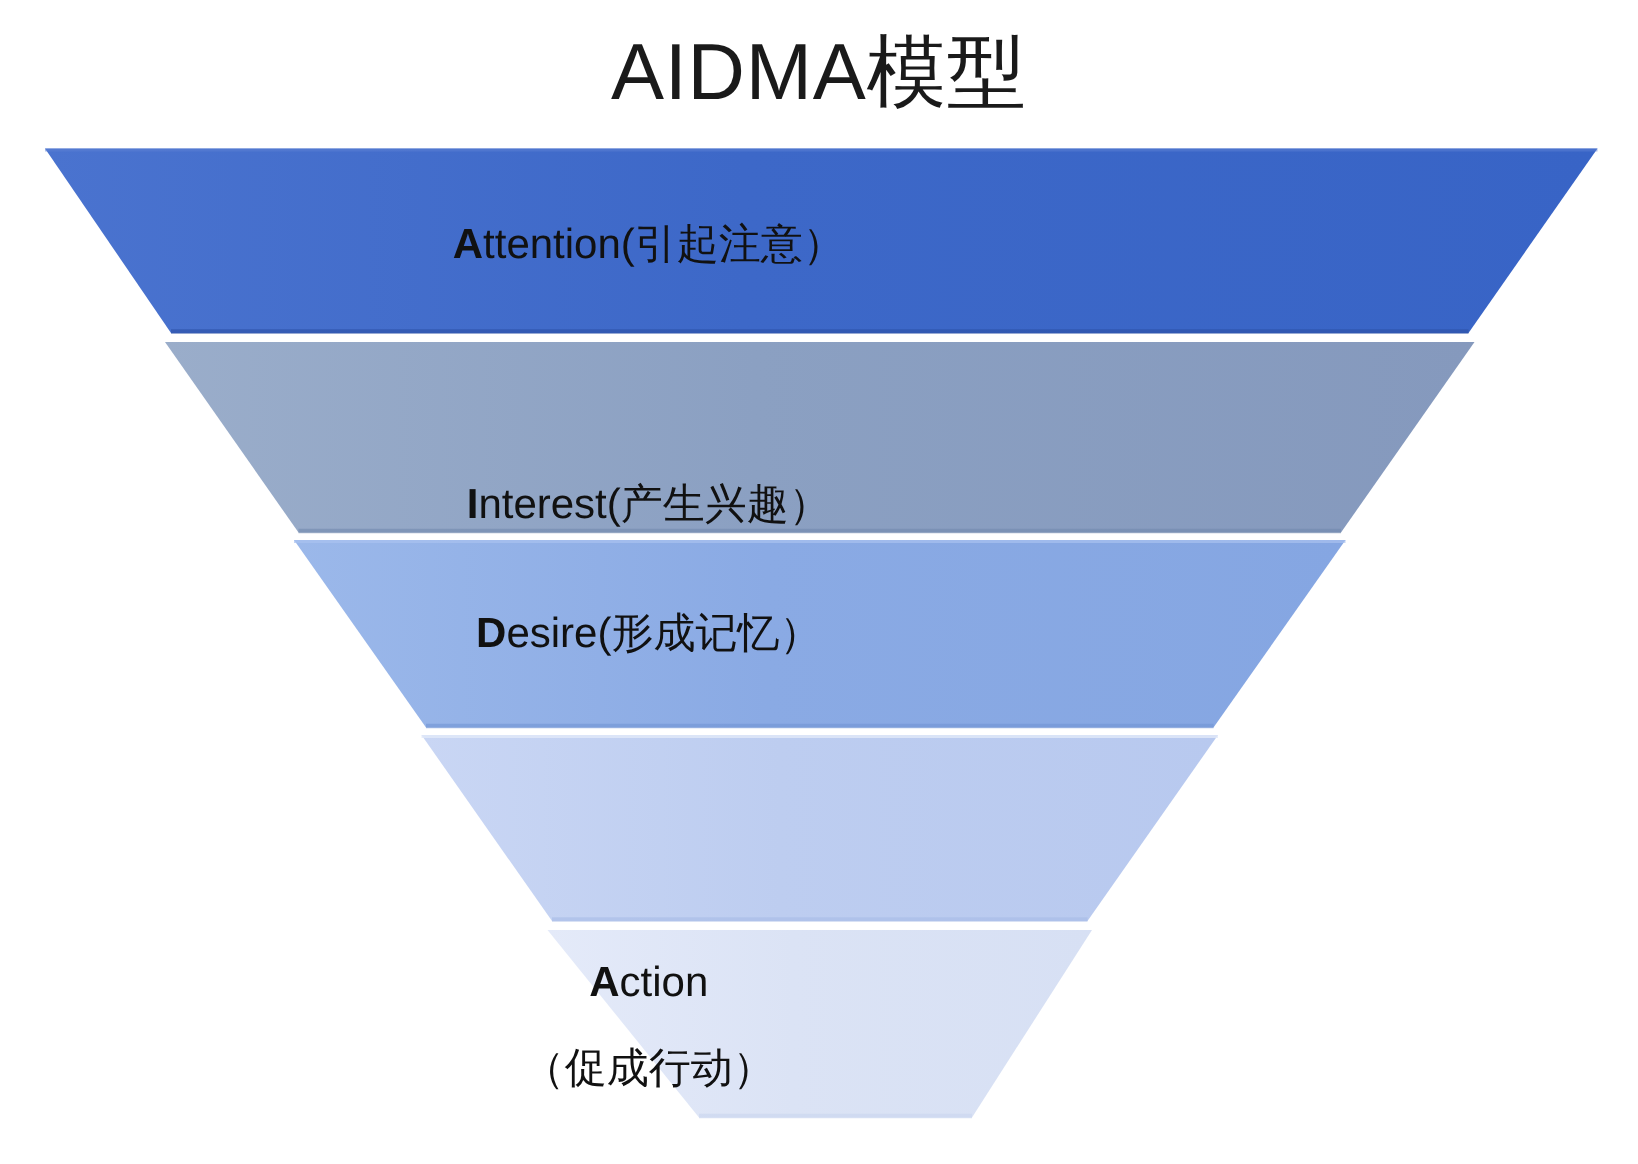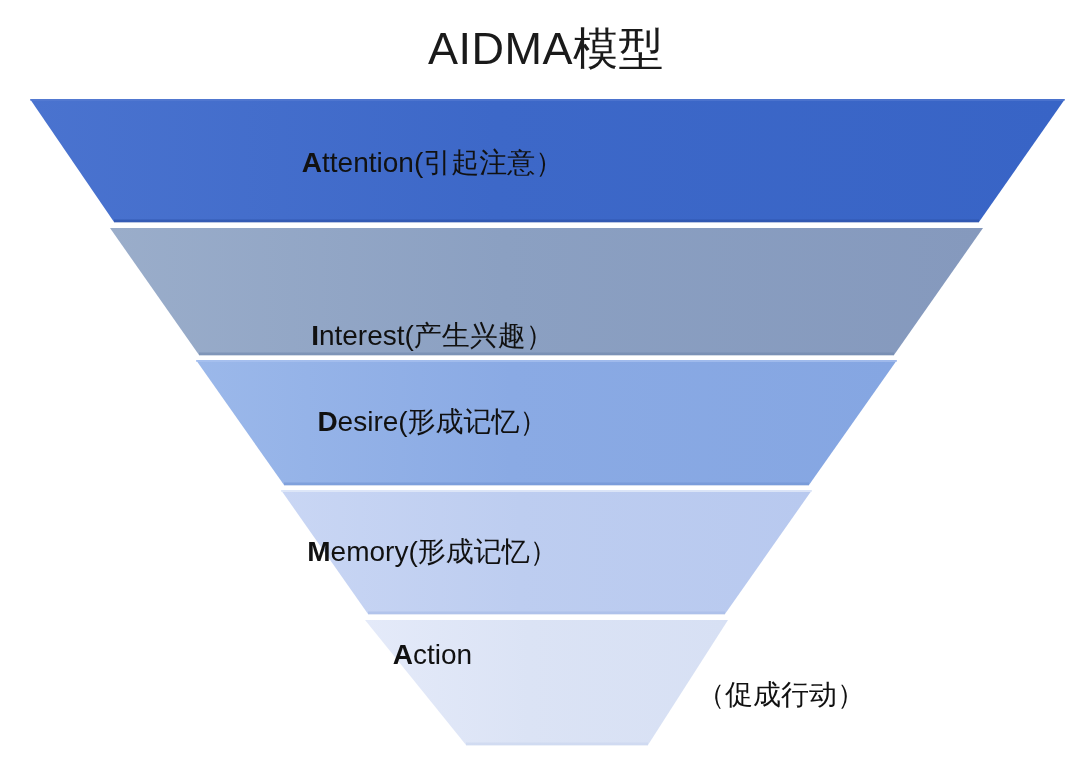--- a/index.html
+++ b/index.html
@@ -27,21 +27,21 @@
     position: absolute;
     left: 0;
     top: 0;
     width: 1092px;
     height: 96px;
     display: flex;
     align-items: center;
     justify-content: center;
   }
   #page-title {
-    font-size: 45px;
+    font-size: 53px;
     line-height: 1;
     font-weight: 400;
     color: #1a1a1a;
     letter-spacing: 0.5px;
     white-space: nowrap;
   }
 
   
   #funnel-wrap {
     position: absolute;
@@ -79,22 +79,21 @@
   }
 
   #label-attention { top: 145px; }
   #label-interest  { top: 275px; margin-top: 43px; }
   #label-desire    { top: 404px; }
   #label-memory    { top: 534px; }
   #label-action    { top: 637px; }
 
   #label-action .line2 {
     display: block;
-    margin-top: 5px;
-    text-align: right;
+    margin-top: 22px;
   }
 </style>
 </head>
 <body>
 
 <div id="page">
 
   <div id="title-area">
     <div id="page-title">AIDMA模型</div>
   </div>
@@ -164,22 +163,19 @@
   </div>
 
   <div class="band-label" id="label-interest">
     <span class="lead">I</span><span class="rest">nterest(产生兴趣）</span>
   </div>
 
   <div class="band-label" id="label-desire">
     <span class="lead">D</span><span class="rest">esire(形成记忆）</span>
   </div>
 
-  <div class="band-label" id="label-memory">
-    <span class="lead">M</span><span class="rest">emory(形成记忆）</span>
-  </div>
 
   <div class="band-label" id="label-action">
     <span class="line1"><span class="lead">A</span><span class="rest">ction</span></span>
     <span class="line2 rest">（促成行动）</span>
   </div>
 
 </div>
 
 </body></html>

